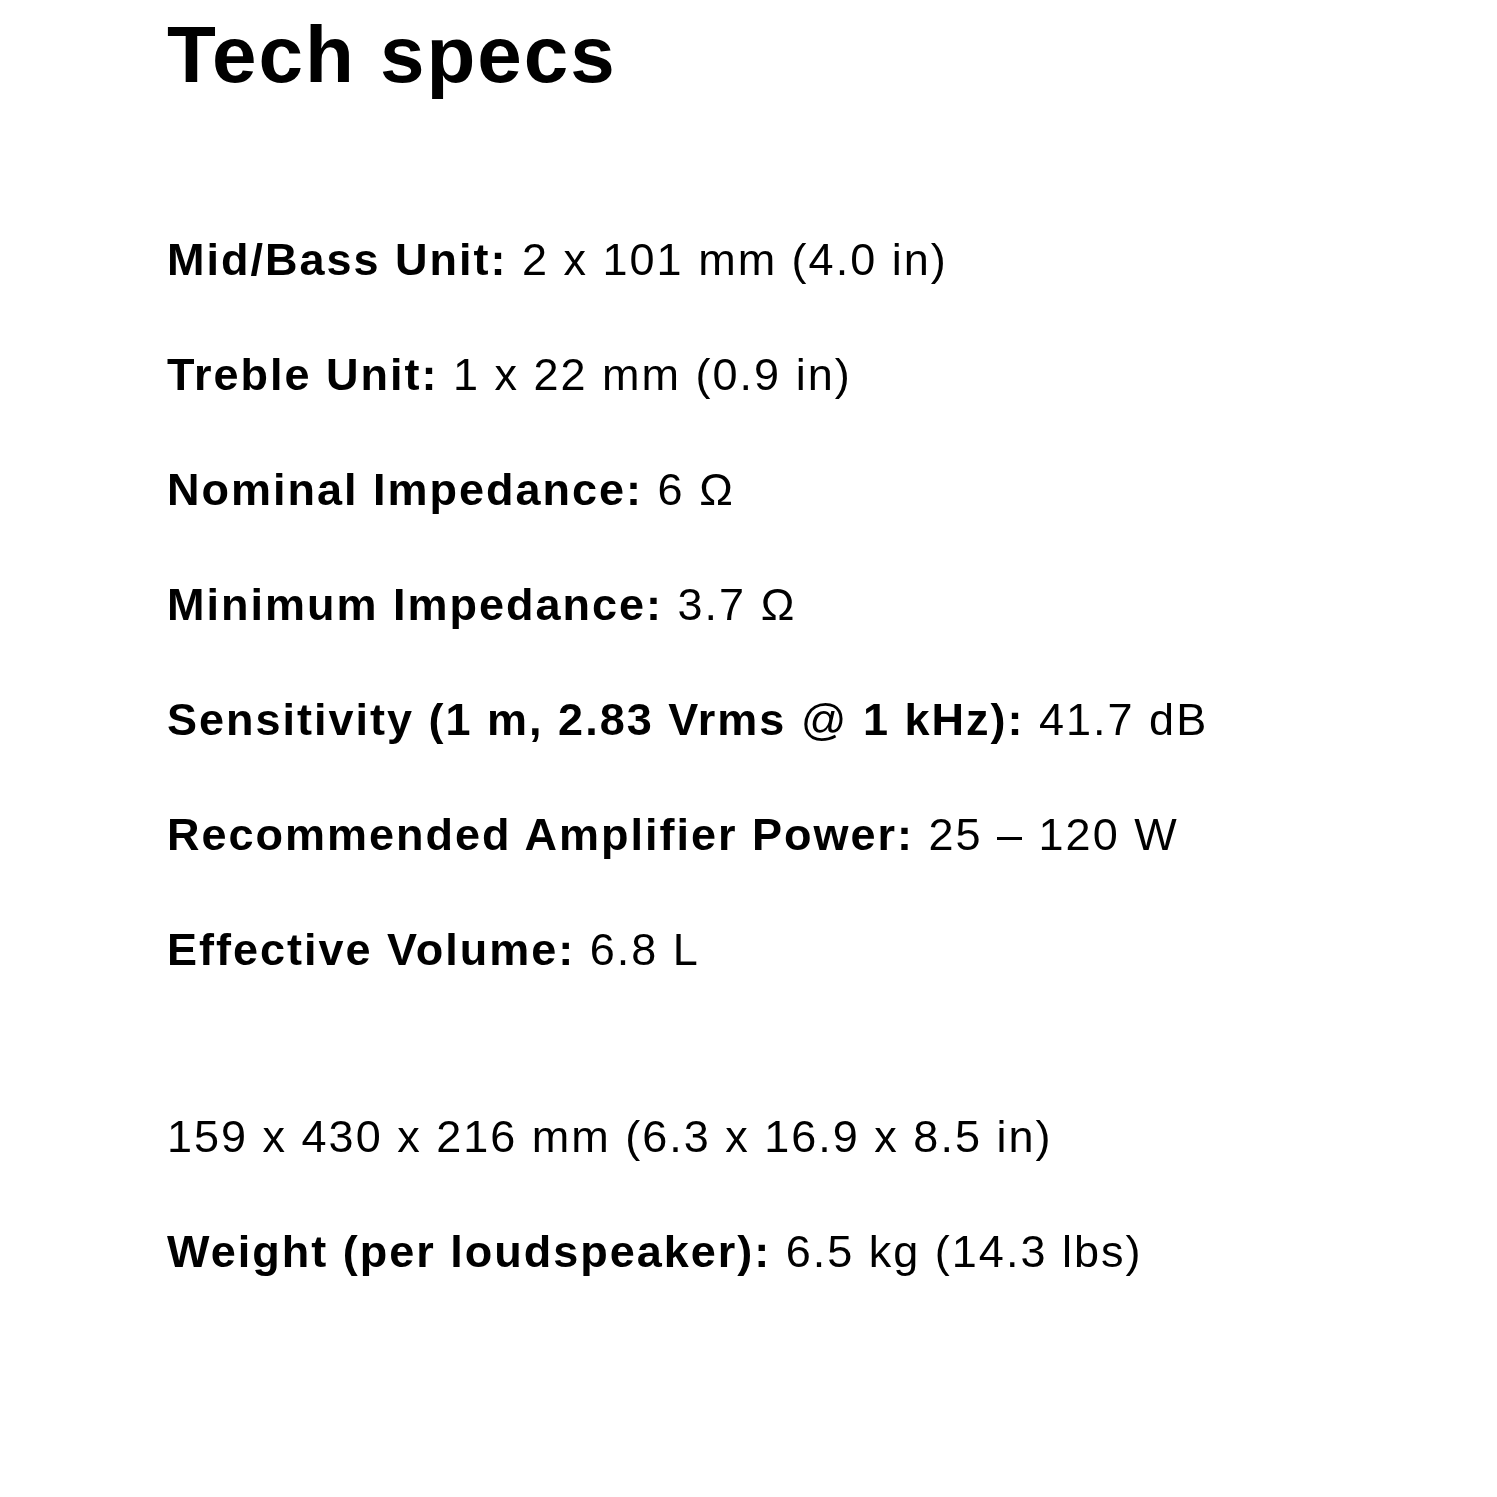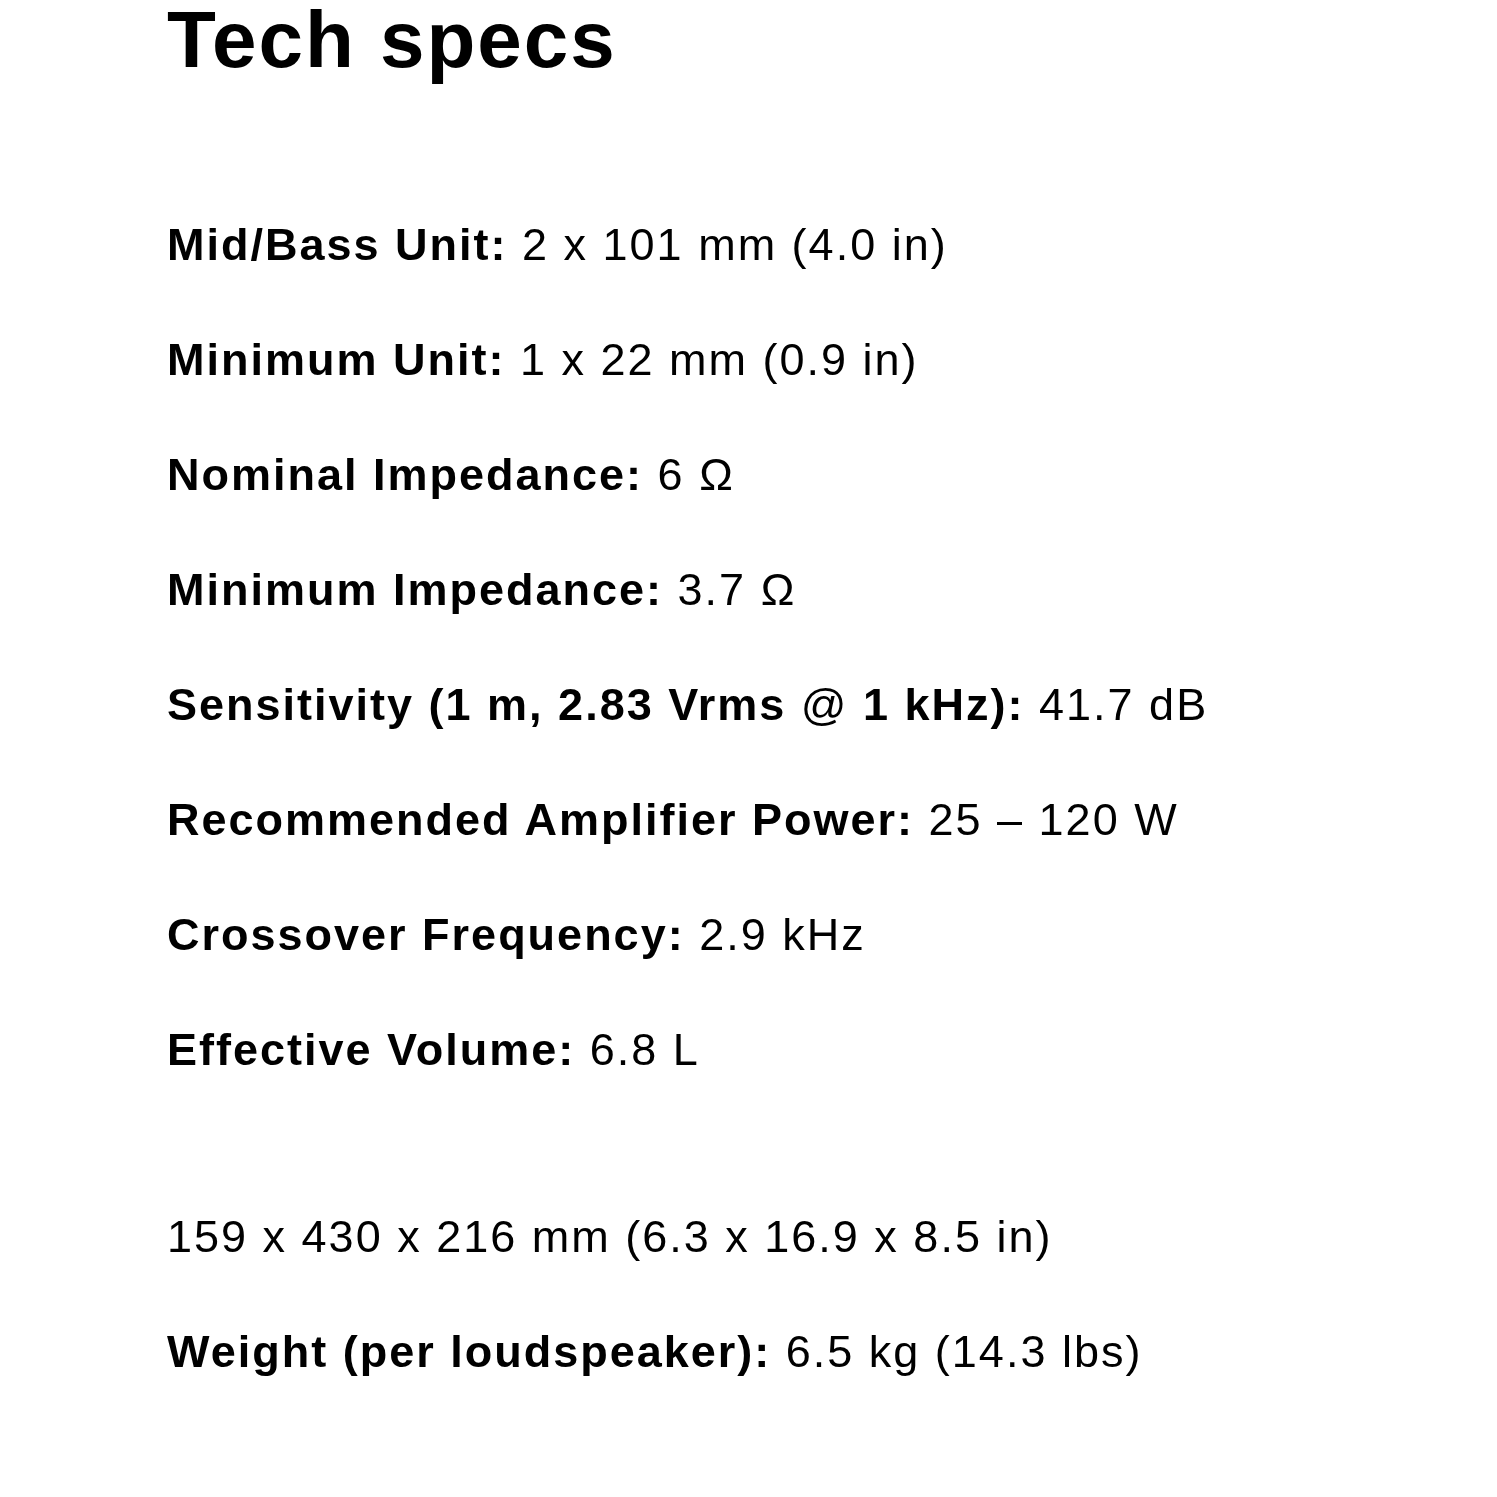--- a/index.html
+++ b/index.html
@@ -18,44 +18,43 @@
   .page {
     width: 1497px;
     height: 1497px;
     padding: 0 40px 0 167px;
   }
   .title {
     font-size: 80px;
     font-weight: bold;
     line-height: 80px;
     letter-spacing: 2px;
-    margin: 0 0 129px 0;
+    margin: 15px 0 129px 0;
     white-space: nowrap;
   }
   .spec-row {
     font-size: 45px;
     font-weight: normal;
     line-height: 72px;
     letter-spacing: 2px;
     margin: 0 0 43px 0;
     white-space: nowrap;
   }
   .seg { font-weight: normal; text-align: right; }
   .seg-bold { font-weight: bold; }
 </style>
 </head>
 <body>
 
 <div class="page">
   <h1 class="title">Tech specs</h1>
   <div>
       <p class="spec-row"><span class="seg seg-bold">Mid/Bass Unit:</span><span class="seg"> 2 x 101 mm (4.0 in)</span></p>
-      <p class="spec-row"><span class="seg seg-bold">Minimum Unit:</span><span class="seg"> 1 x 22 mm (0.9 in)</span></p>
+      <p class="spec-row"><span class="seg seg-bold">Treble Unit:</span><span class="seg"> 1 x 22 mm (0.9 in)</span></p>
       <p class="spec-row"><span class="seg seg-bold">Nominal Impedance:</span><span class="seg"> 6 Ω</span></p>
       <p class="spec-row"><span class="seg seg-bold">Minimum Impedance:</span><span class="seg"> 3.7 Ω</span></p>
       <p class="spec-row"><span class="seg seg-bold">Sensitivity (1 m, 2.83 Vrms </span><span class="seg">@</span><span class="seg seg-bold"> 1 kHz):</span><span class="seg"> 41.7 dB</span></p>
       <p class="spec-row"><span class="seg seg-bold">Recommended Amplifier Power:</span><span class="seg"> 25 – 120 W</span></p>
-      <p class="spec-row"><span class="seg seg-bold">Crossover Frequency:</span><span class="seg"> 2.9 kHz</span></p>
       <p class="spec-row"><span class="seg seg-bold">Effective Volume:</span><span class="seg"> 6.8 L</span></p>
       <p class="spec-row"><br><span class="seg">159 x 430 x 216 mm (6.3 x 16.9 x 8.5 in)</span></p>
       <p class="spec-row"><span class="seg seg-bold">Weight (per loudspeaker):</span><span class="seg"> 6.5 kg (14.3 lbs)</span></p>
     </div>
 </div>
 
 </body></html>

